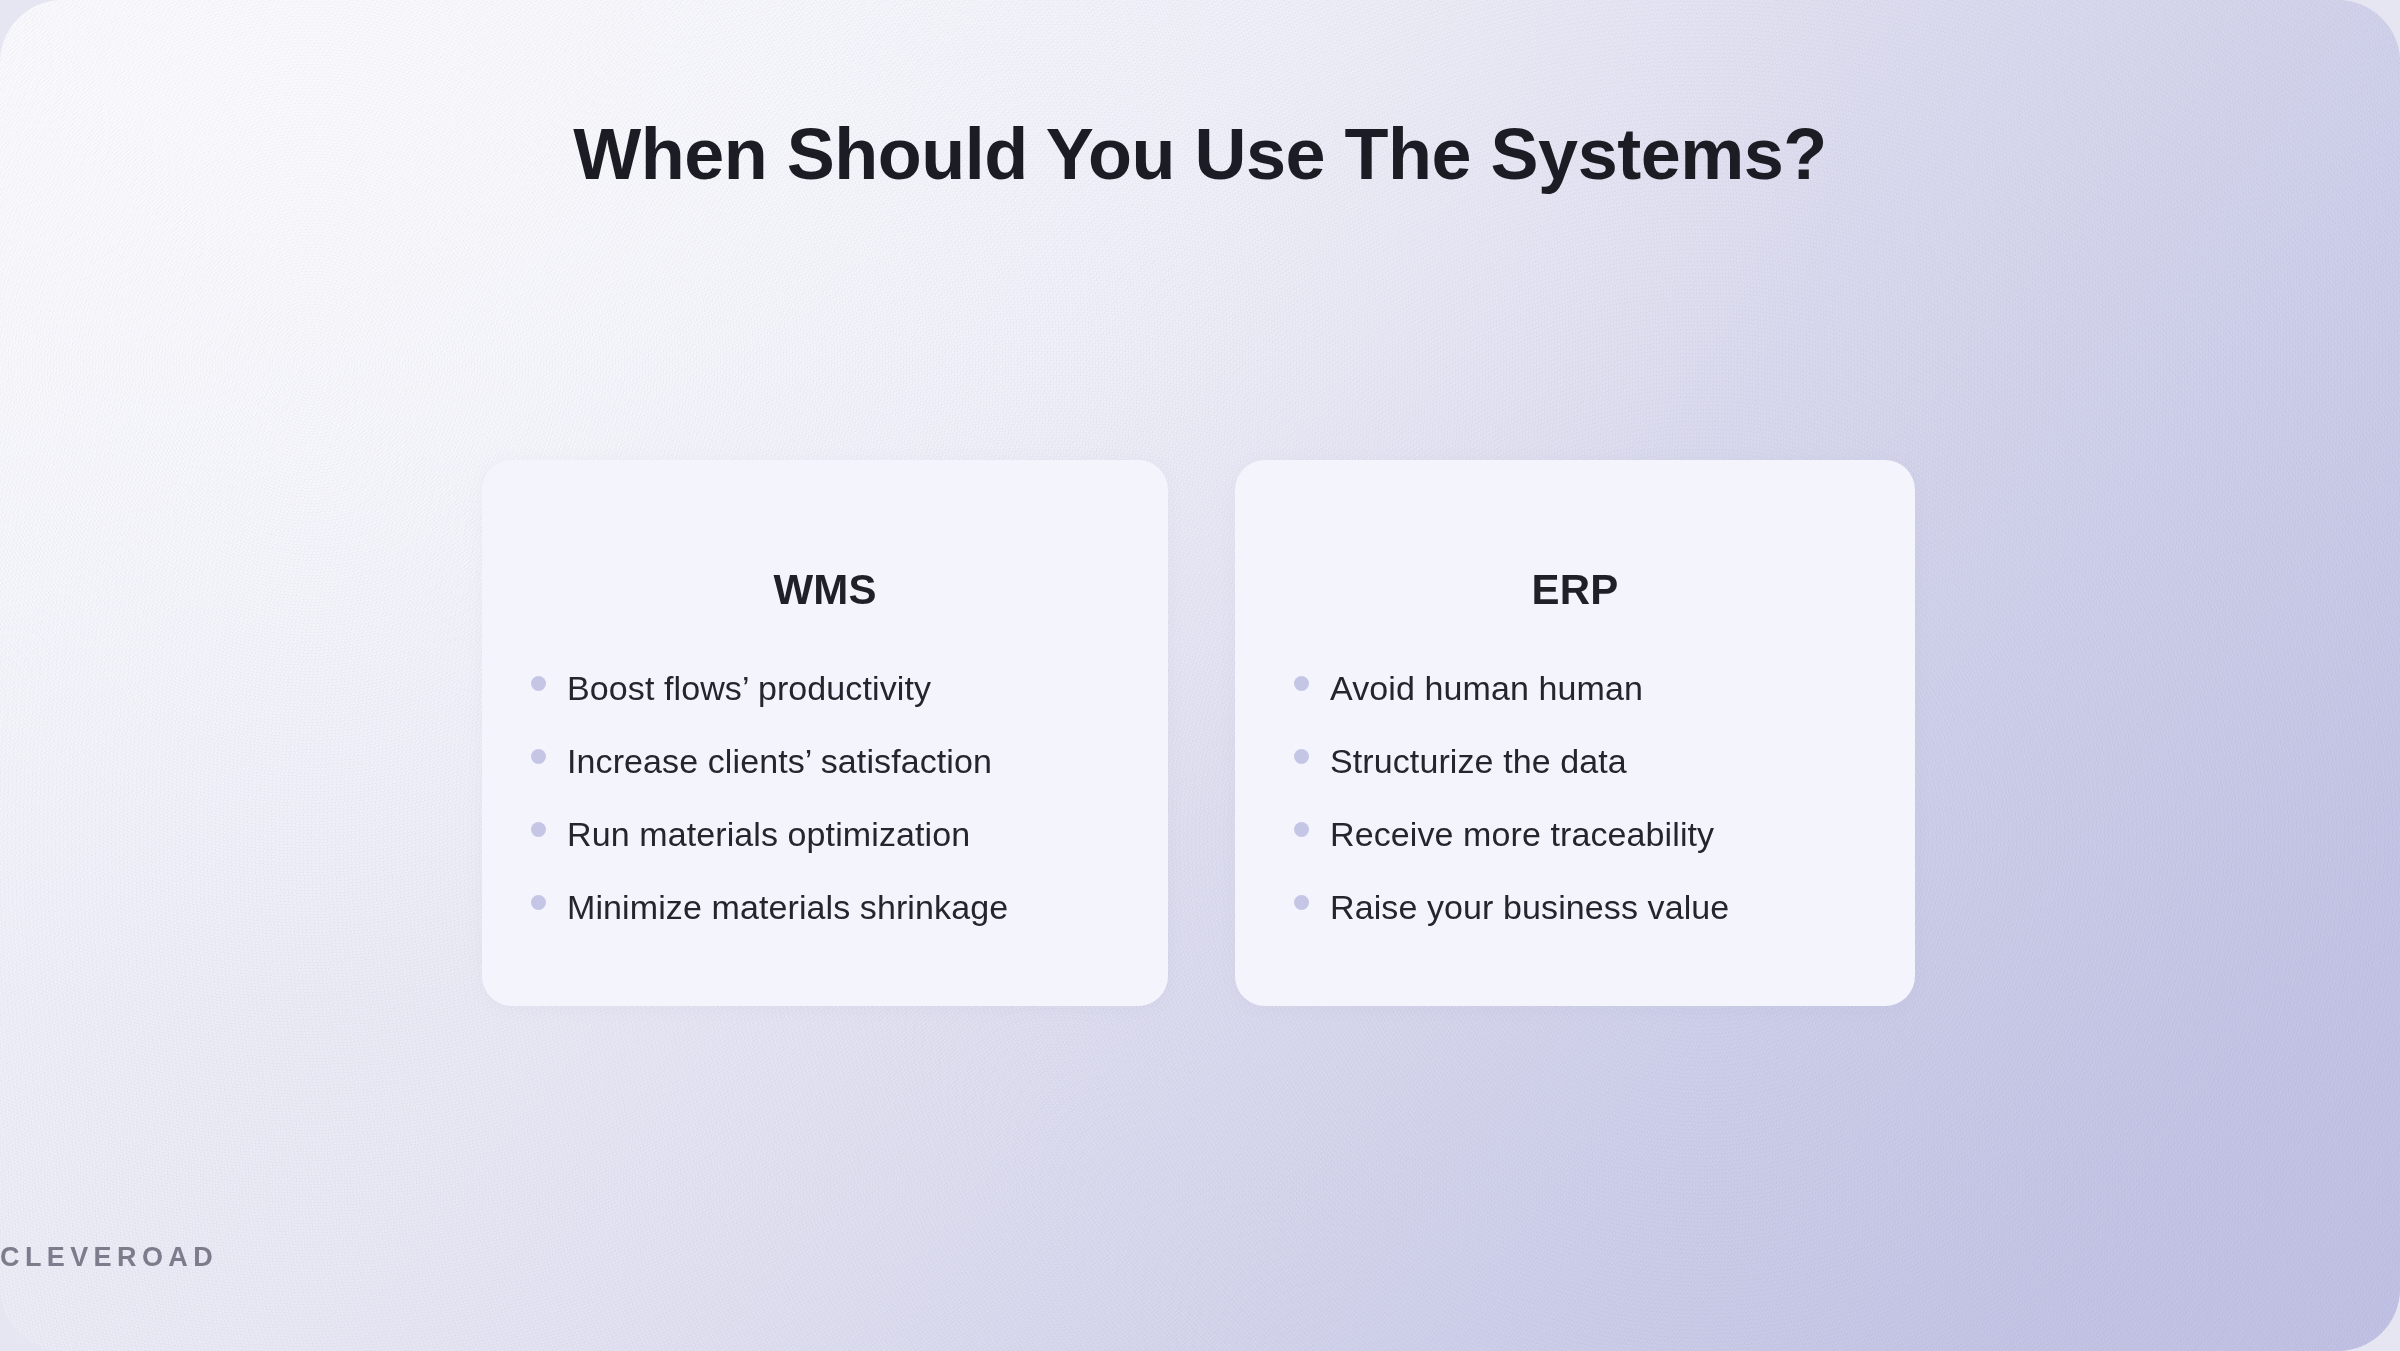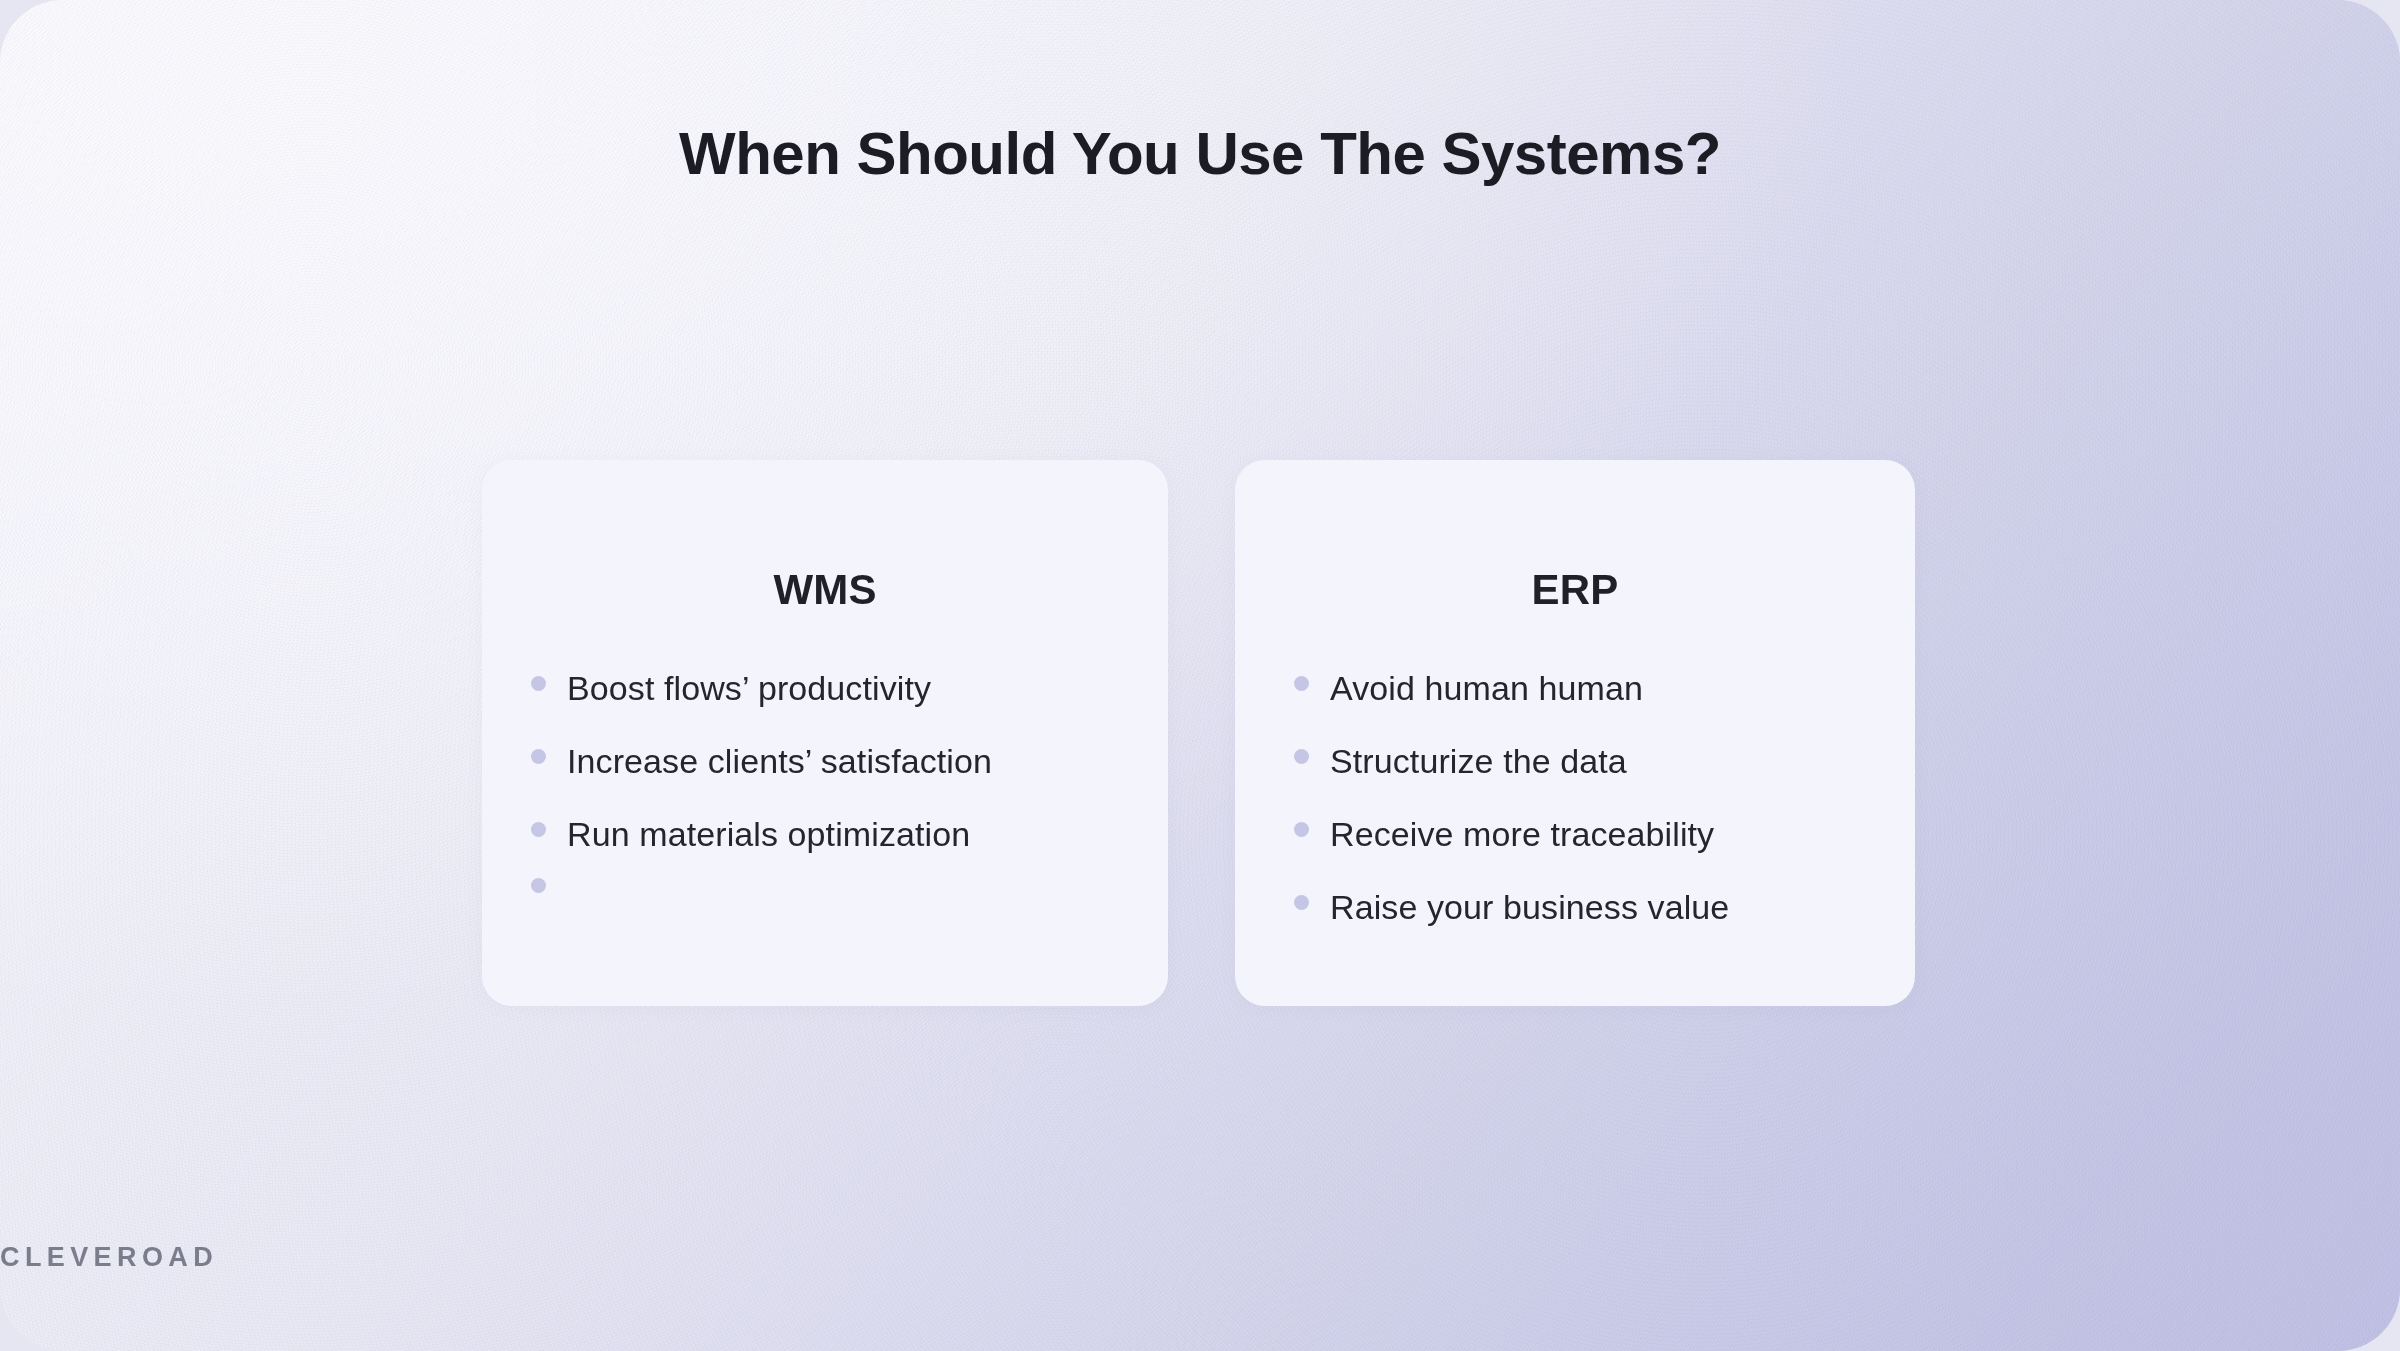--- a/index.html
+++ b/index.html
@@ -60,21 +60,21 @@
       repeating-linear-gradient(-33deg, rgba(160,160,195,0.04) 0 1px, rgba(255,255,255,0) 1px 4px);
   }
 
   
   .title {
     position: absolute;
     left: 0;
     top: 106px;
     width: 2400px;
     text-align: center;
-    font-size: 60px;
+    font-size: 72px;
     line-height: 96px;
     font-weight: 800;
     letter-spacing: -0.5px;
     color: #1c1d24;
     white-space: nowrap;
   }
 
   
   .cards {
     position: absolute;
@@ -177,20 +177,21 @@
           <li class="bullet-row">
             <span class="dot"></span>
             <span class="bullet-text">Increase clients’ satisfaction</span>
           </li>
           <li class="bullet-row">
             <span class="dot"></span>
             <span class="bullet-text">Run materials optimization</span>
           </li>
           <li class="bullet-row">
             <span class="dot"></span>
+            <span class="bullet-text">Minimize materials shrinkage</span>
           </li>
         </ul>
       </div>
 
       <div class="card card-erp">
         <div class="card-heading">ERP</div>
         <ul class="bullets">
           <li class="bullet-row">
             <span class="dot"></span>
             <span class="bullet-text">Avoid human human</span>

